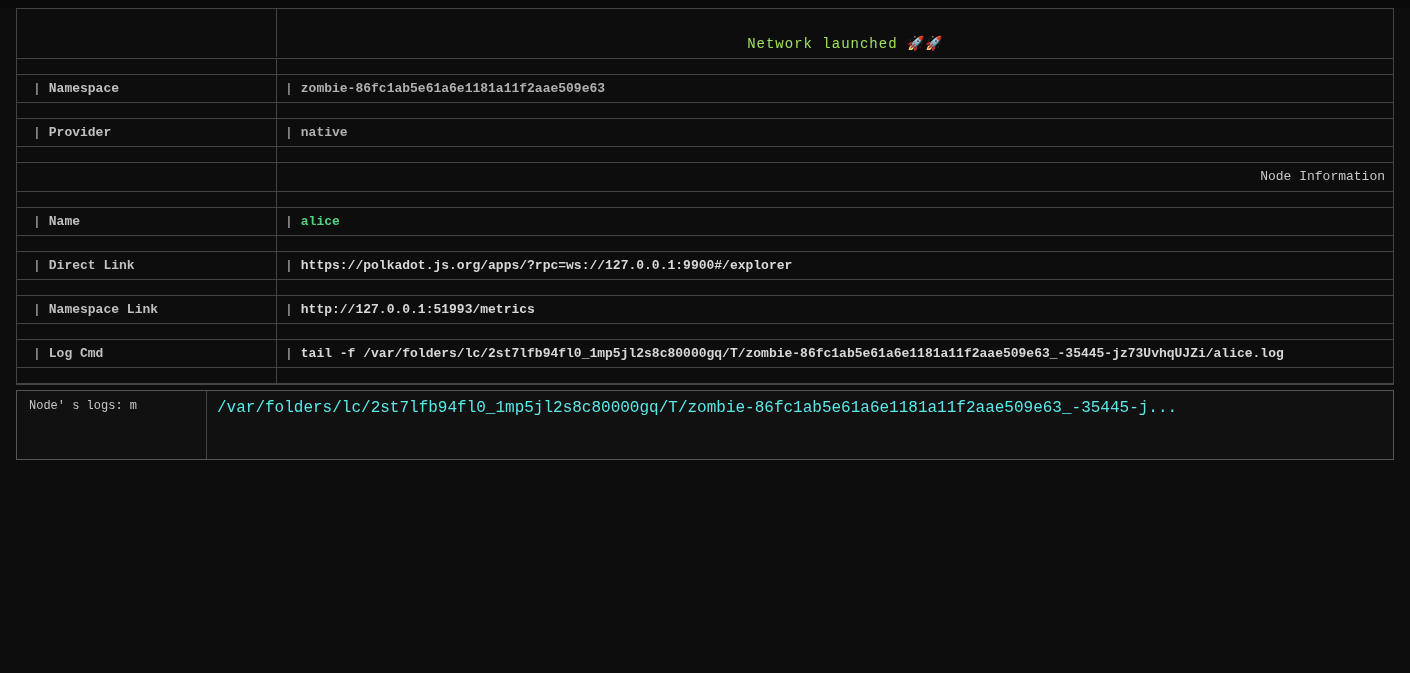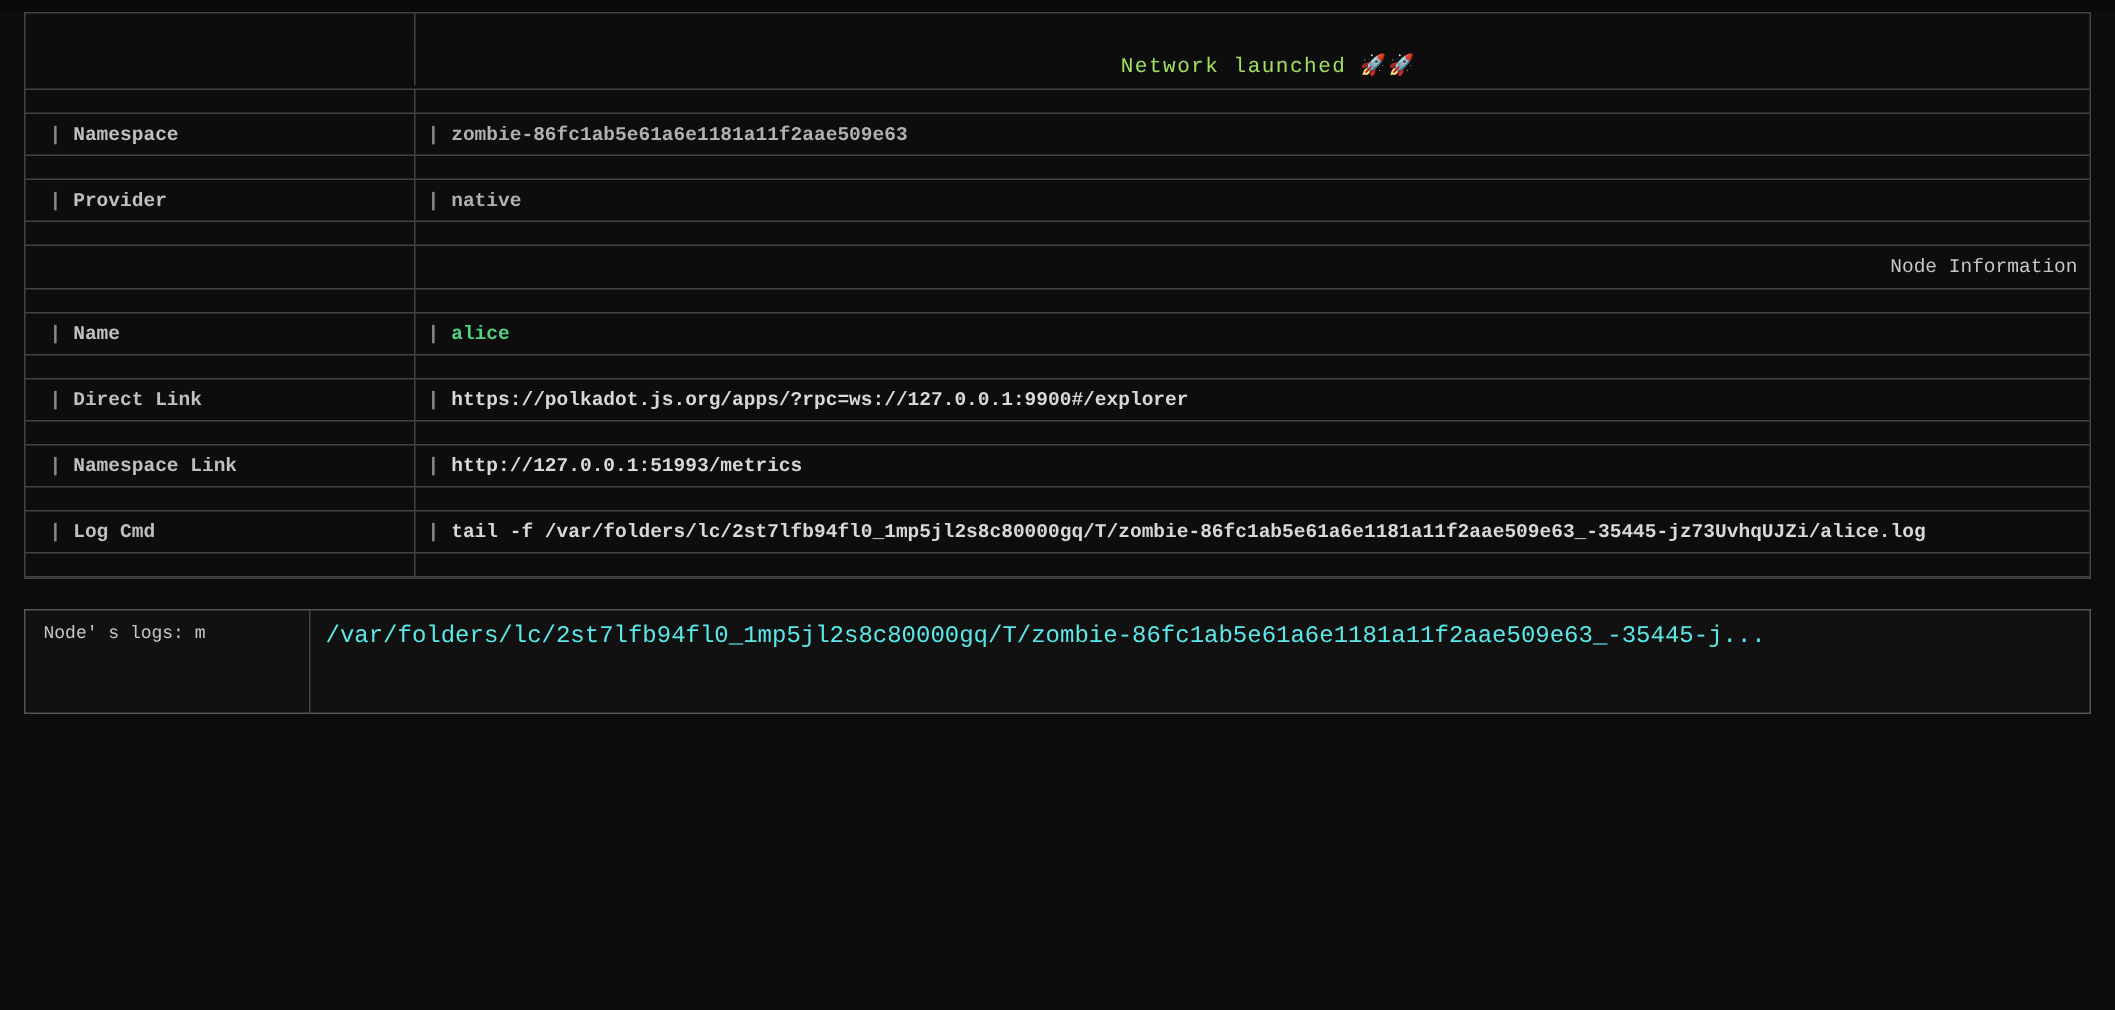--- a/index.html
+++ b/index.html
@@ -143,21 +143,21 @@
     .value-white {
       color: #d8d8d8;
     }
 
     .value-gray {
       color: #b0b0b0;
     }
 
     
     .logs-section {
-      margin: 20px 16px;
+      margin: 5px 16px;
       border: 1px solid #555;
       background-color: #111;
       display: flex;
       min-height: 70px;
     }
 
     .logs-label {
       width: 190px;
       min-width: 190px;
       padding: 8px 12px;

